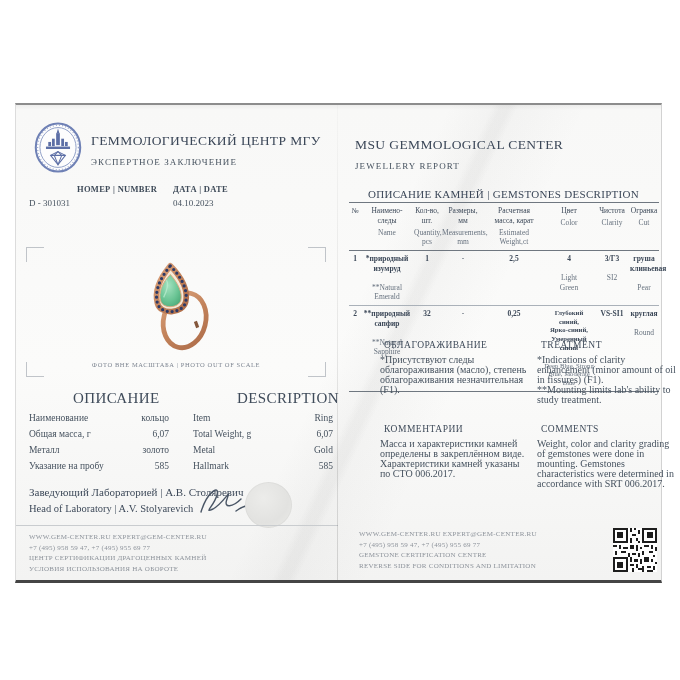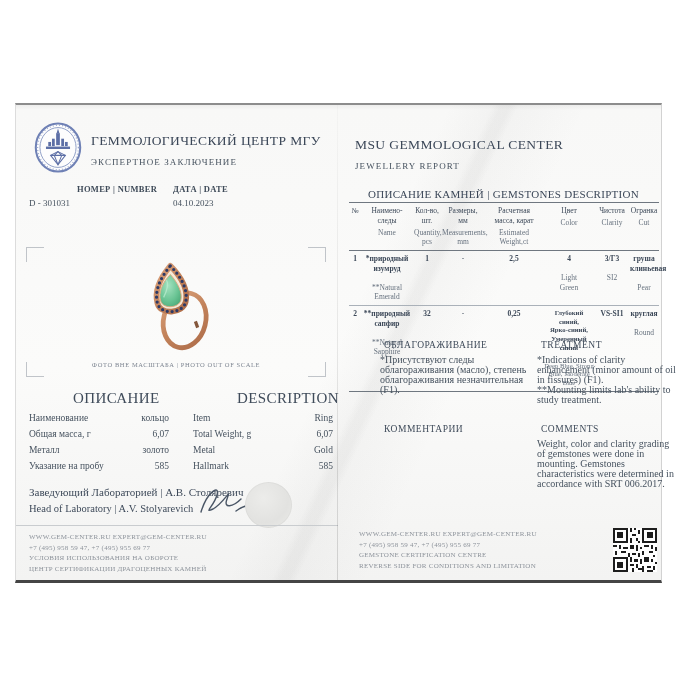--- a/index.html
+++ b/index.html
@@ -163,22 +163,22 @@
       <svg class="a" style="left:180px;top:375px;" width="70" height="44" viewBox="0 0 70 44">
         <path d="M5 32 C11 12 24 4 21 15 C18 26 7 34 17 29 C28 23 36 6 31 19 C27 29 37 27 45 19 M40 31 C50 24 58 23 66 27" fill="none" stroke="#4a5666" stroke-width="1.4" stroke-linecap="round"></path>
       </svg>
       <div class="seal" style="left:229px;top:377px;"></div>
 
       <div class="hr" style="left:0px;top:420px;width:322px;background:#c9cccf;"></div>
 
       <div class="a" style="left:13px;top:427px;">
         <div class="footer-line">WWW.GEM-CENTER.RU EXPERT@GEM-CENTER.RU</div>
         <div class="footer-line">+7 (495) 958 59 47, +7 (495) 955 69 77</div>
+        <div class="footer-line">ЦЕНТР СЕРТИФИКАЦИИ ДРАГОЦЕННЫХ КАМНЕЙ</div>
         <div class="footer-line">УСЛОВИЯ ИСПОЛЬЗОВАНИЯ НА ОБОРОТЕ</div>
-        <div class="footer-line">ЦЕНТР СЕРТИФИКАЦИИ ДРАГОЦЕННЫХ КАМНЕЙ</div>
       </div>
     </div>
 
     <div class="page rp">
 
       <div class="a t-org" style="left:17px;top:32px;">MSU GEMMOLOGICAL CENTER</div>
       <div class="a t-sub" style="left:17px;top:56px;">JEWELLERY REPORT</div>
 
       <div class="a" style="left:17px;top:83px;font-size:11px;letter-spacing:.3px;color:#3b4758;padding-left:13px;">ОПИСАНИЕ КАМНЕЙ | GEMSTONES DESCRIPTION</div>
 
@@ -313,20 +313,21 @@
       <div class="a body-txt" style="left:17px;top:250px;width:152px;">
         <div>*Присутствуют следы облагораживания (масло), степень облагораживания незначительная (F1).</div>
       </div>
       <div class="a body-txt" style="left:174px;top:250px;width:140px;">
         <div>*Indications of clarity enhancement (minor amount of oil in fissures) (F1).</div>
         <div>**Mounting limits lab's ability to study treatment.</div>
       </div>
 
       <div class="a sec-title" style="left:17px;top:319px;">КОММЕНТАРИИ</div>
       <div class="a sec-title" style="left:174px;top:319px;">COMMENTS</div>
+      <div class="a body-txt" style="left:17px;top:334px;width:152px;">Масса и характеристики камней определены в закреплённом виде. Характеристики камней указаны по СТО 006.2017.</div>
       <div class="a body-txt" style="left:174px;top:334px;width:142px;">Weight, color and clarity grading of gemstones were done in mounting. Gemstones characteristics were determined in accordance with SRT 006.2017.</div>
 
       <div class="a" style="left:21px;top:424px;">
         <div class="footer-line">WWW.GEM-CENTER.RU EXPERT@GEM-CENTER.RU</div>
         <div class="footer-line">+7 (495) 958 59 47, +7 (495) 955 69 77</div>
         <div class="footer-line">GEMSTONE CERTIFICATION CENTRE</div>
         <div class="footer-line">REVERSE SIDE FOR CONDITIONS AND LIMITATION</div>
       </div>
 
       <svg class="a" style="left:275px;top:423px;" width="44" height="44" viewBox="0 0 21 21" shape-rendering="crispEdges">

